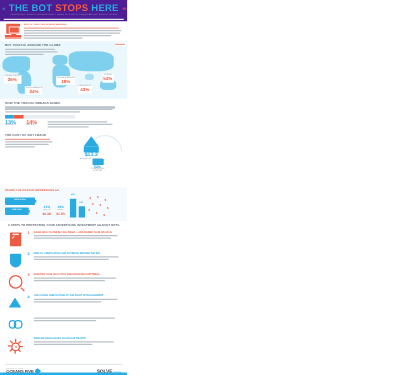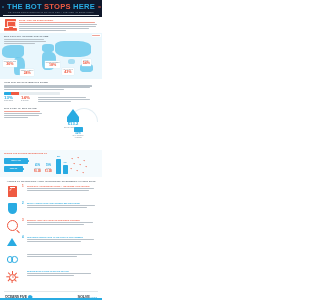--- a/index.html
+++ b/index.html
@@ -5,21 +5,21 @@
   html,body{margin:0;padding:0;background:#ffffff;}
   body{width:102px;height:300px;overflow:hidden;
        font-family:"Liberation Sans",sans-serif;font-size:2.6px;line-height:1.35;color:#5b6670;}
   .page{position:relative;width:102px;height:300px;background:#ffffff;overflow:hidden;}
 
   
   .tl{height:1.1px;background:#b9c2c9;border-radius:.5px;margin:.8px 0;}
   .tl.r{background:#f0a195;}
 
   
-  .hdr{position:relative;height:15px;background:#0f172a;padding-top:2px;}
+  .hdr{position:relative;height:15px;background:#4c1d95;padding-top:2px;}
   .title{text-align:center;font-size:7.6px;font-weight:bold;letter-spacing:.2px;
          line-height:9px;white-space:nowrap;}
   .title .c1{color:#29abe2;}
   .title .c2{color:#ef5a42;}
   .subtitle{text-align:center;font-size:2px;color:#93a0a8;letter-spacing:.25px;
             margin-top:.4px;white-space:nowrap;overflow:hidden;}
   .rule{height:.5px;background:#e3e8eb;margin:1.4px 3px 0 3px;}
   .dot-l,.dot-r{position:absolute;top:6px;width:2.4px;height:2.4px;border-radius:50%;
                 background:#29abe2;opacity:.55;}
   .dot-l{left:1.5px;} .dot-r{right:1.5px;background:#ef5a42;}

